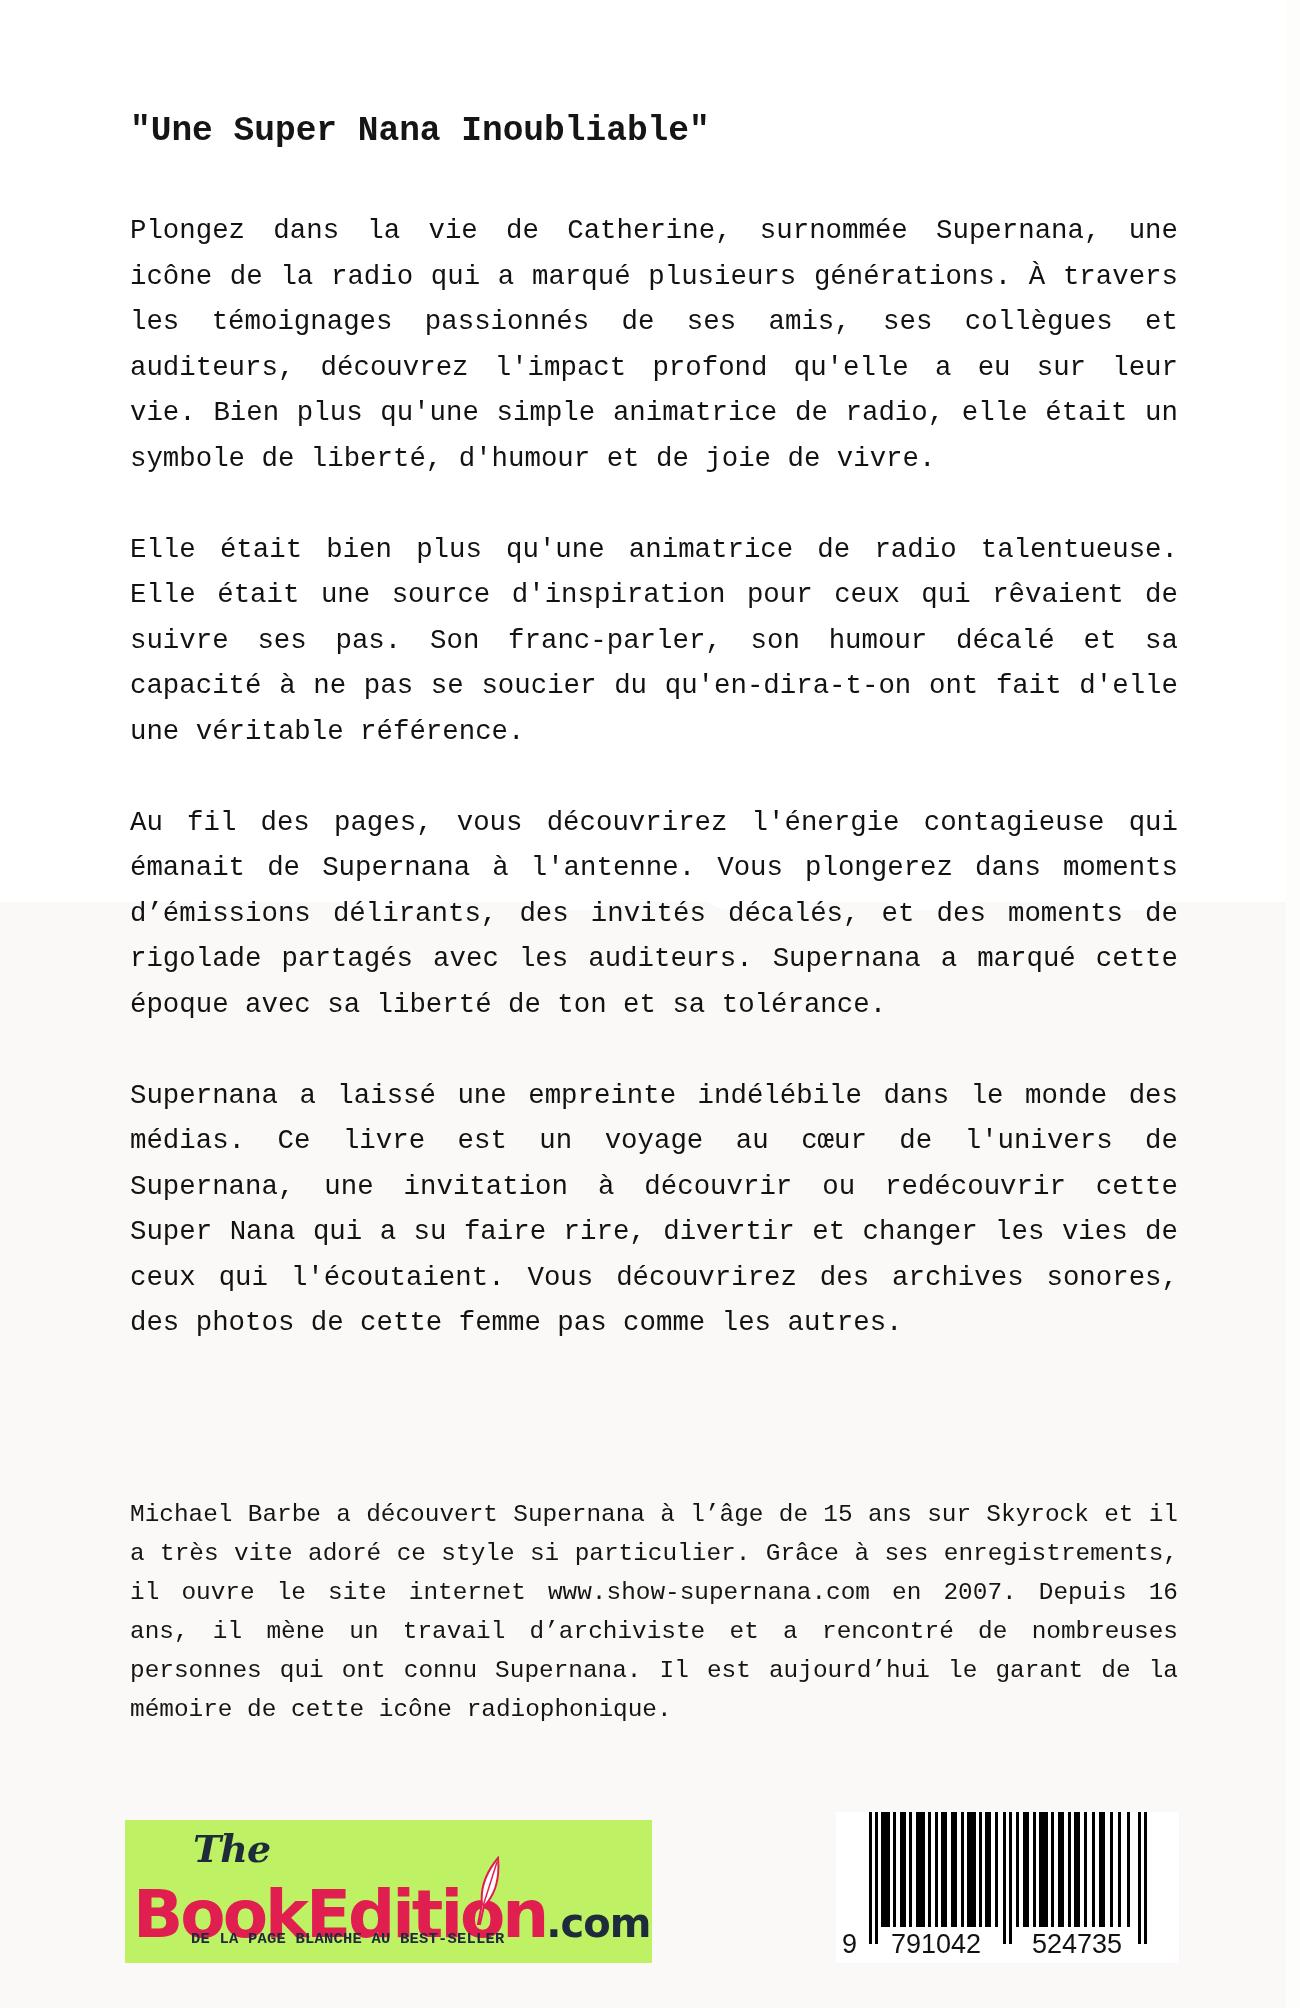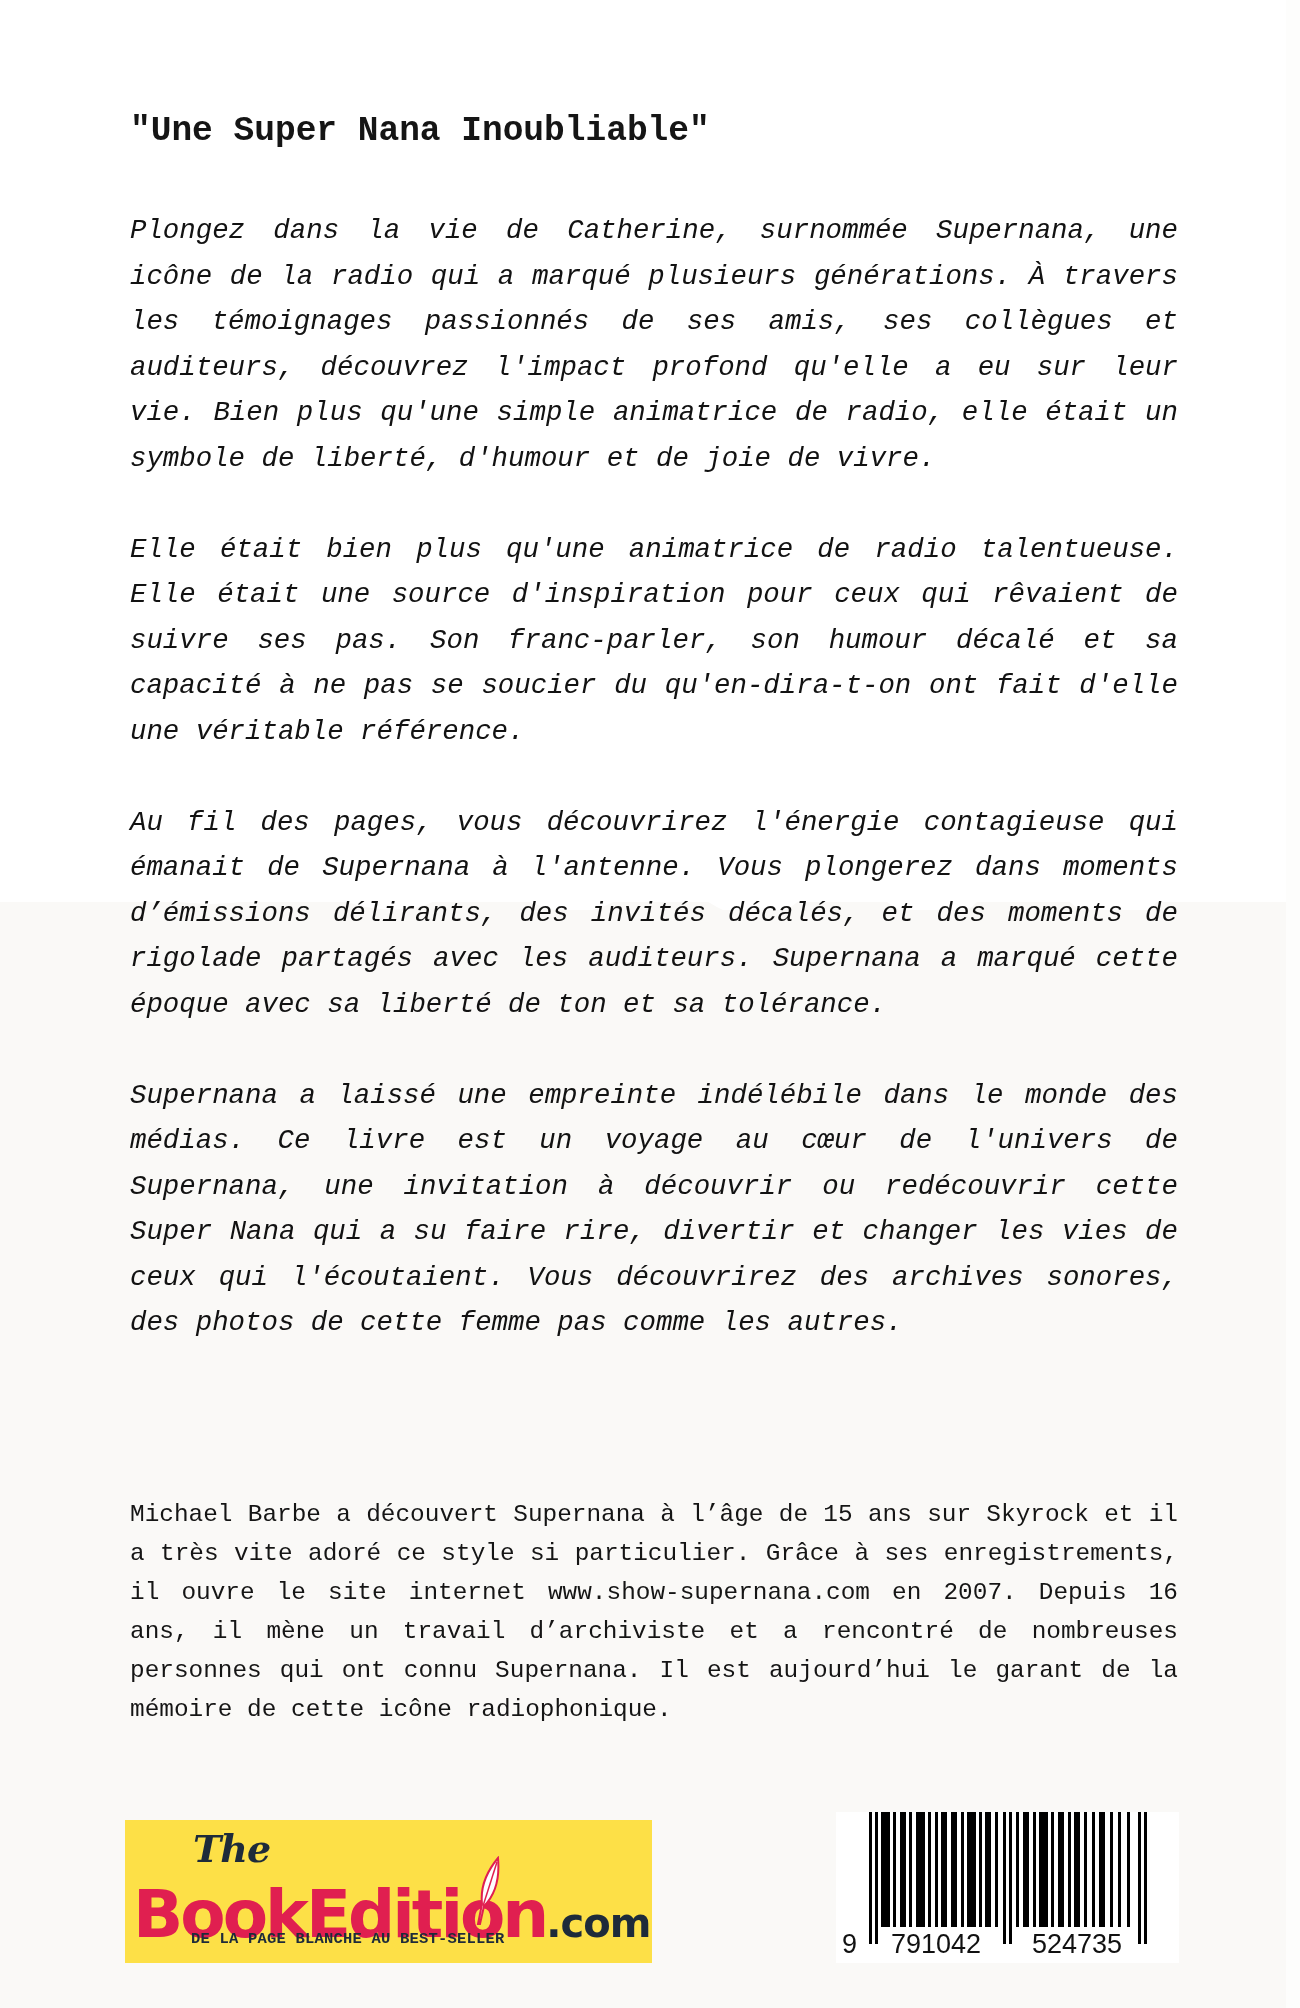--- a/index.html
+++ b/index.html
@@ -24,31 +24,31 @@
   .cover-title {
     position: absolute; left: 130px; top: 109px;
     font-size: 34.5px; line-height: 44px; letter-spacing: 0;
     white-space: nowrap; color: #151515;
   }
   .blurb {
     position: absolute; left: 130px; top: 208px; width: 1048px;
     font-size: 27.4px; line-height: 45.5px;
     text-align: justify; color: #121212;
   }
-  .blurb p { margin-bottom: 45.5px; font-style: italic; }
+  .blurb p { margin-bottom: 45.5px; }
   .blurb p:last-child { margin-bottom: 0; }
   .author {
     position: absolute; left: 130px; top: 1495px; width: 1048px;
     font-size: 24.4px; line-height: 39px;
     text-align: justify; color: #151515;
   }
   .author .link { text-underline-offset: 3px; color: #151515; }
   .logo-box {
     position: absolute; left: 125px; top: 1820px; width: 527px; height: 143px;
-    background: #fde047;
+    background: #bef264;
   }
   .logo-the {
     position: absolute; left: 68px; top: 6px;
     font-family: "DejaVu Serif", serif; font-style: italic; font-weight: bold;
     font-size: 38px; color: #1e2b3a; letter-spacing: -1px;
   }
   .logo-main {
     position: absolute; left: 8px; top: 36px;
     font-family: "DejaVu Sans", sans-serif; font-weight: bold;
     font-size: 66px; line-height: 70px; color: #e01f50; letter-spacing: -3px;

